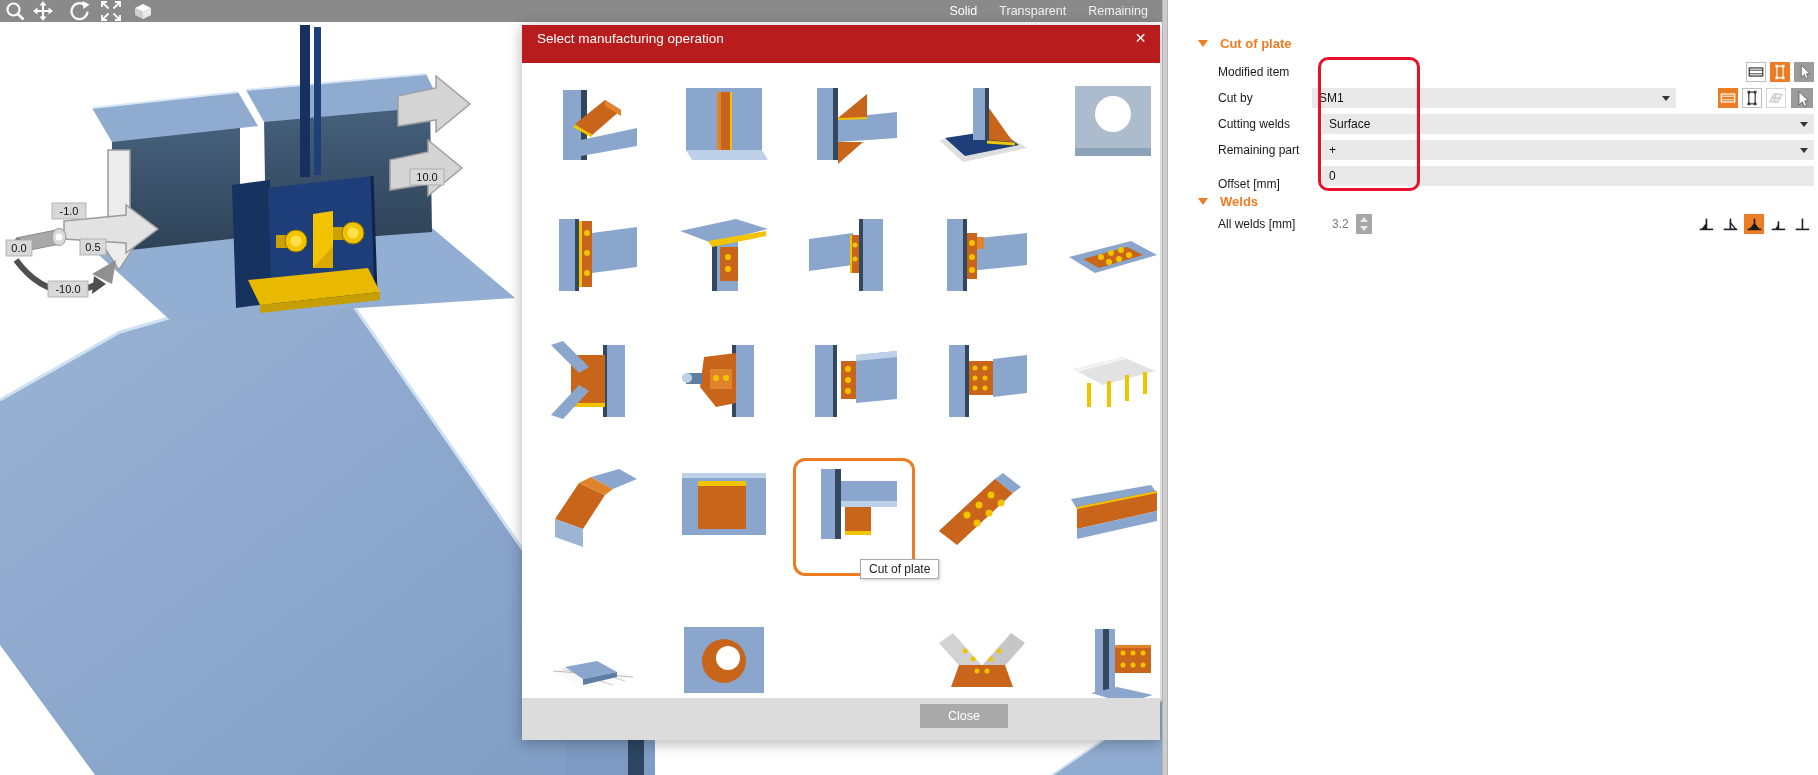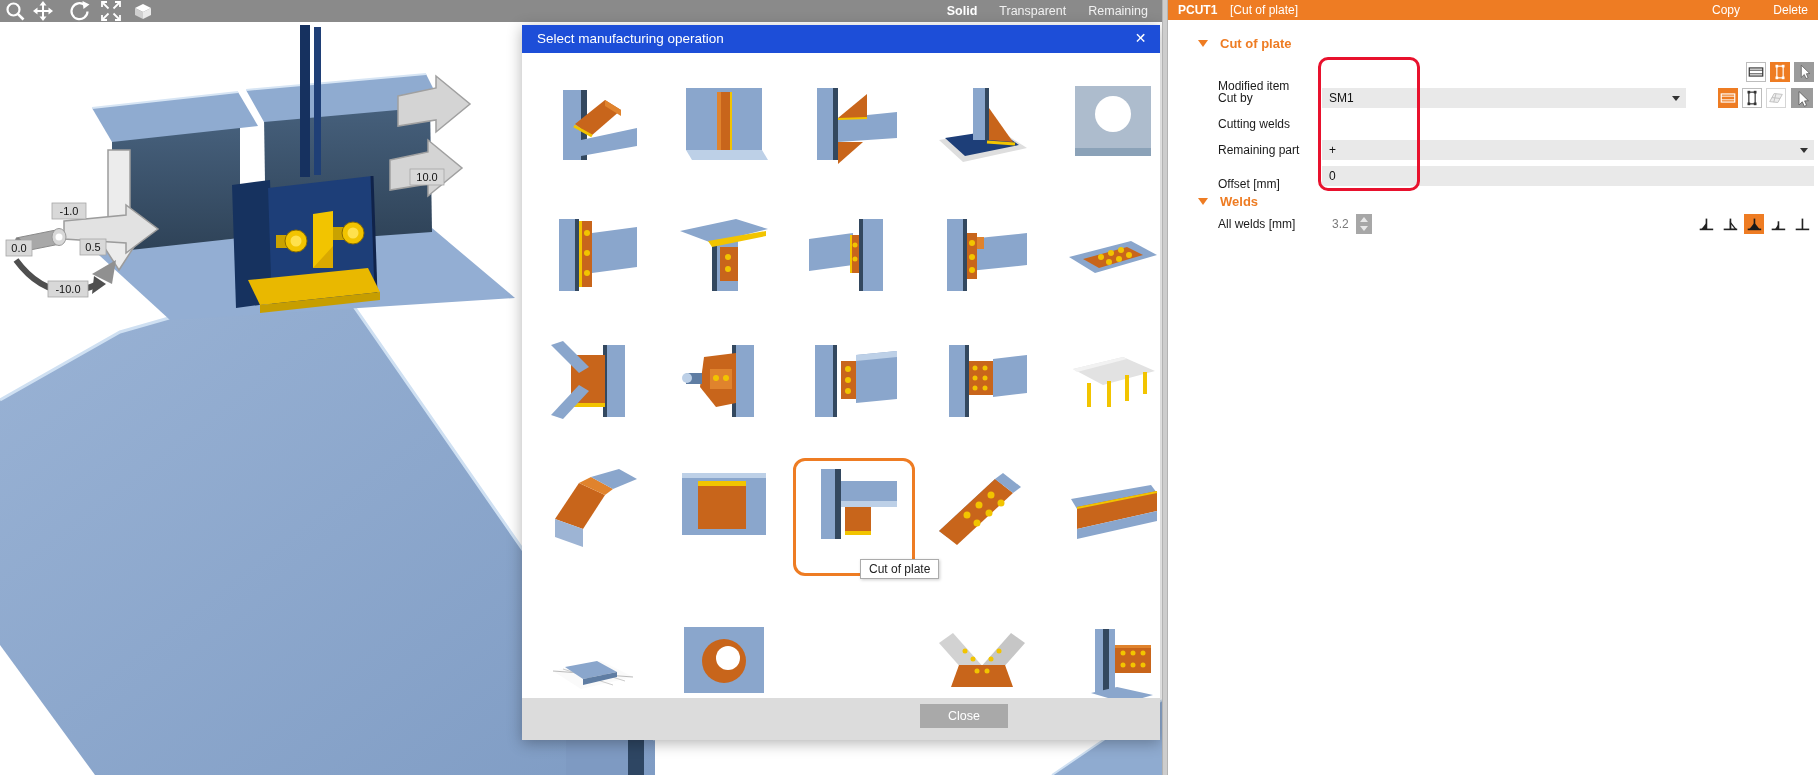--- a/index.html
+++ b/index.html
@@ -4,33 +4,33 @@
 <style>
   html,body{margin:0;padding:0;}
   body{font-family:"Liberation Sans",sans-serif;background:#fff;}
   #stage{position:relative;width:1818px;height:775px;overflow:hidden;background:#fff;}
 
   
   .toolbar{position:absolute;left:0;top:0;width:1162px;height:22px;background:#8A8A8A;}
   .tb-icon{position:absolute;top:0;width:22px;height:22px;cursor:pointer;}
   .modes{position:absolute;right:14px;top:0;height:22px;display:flex;gap:22px;align-items:center;}
   .mode{color:#f1f1f1;font-size:12.5px;cursor:pointer;}
-  .mode.active{color:#fff;font-weight:bold;}
+  .mode.active{color:#fff;font-weight:normal;}
 
   
   .divider{position:absolute;left:1162px;top:0;width:6px;height:775px;background:#CDCDCD;border-left:1px solid #b3b3b3;border-right:1px solid #b3b3b3;box-sizing:border-box;}
 
   
   .viewport{position:absolute;left:0;top:22px;width:1162px;height:753px;background:#fff;}
   .dimlbl rect{fill:#d8d8d8;stroke:#a7a7a7;stroke-width:0.8;}
   .dimlbl text{font-family:"Liberation Sans",sans-serif;font-size:11px;fill:#111;}
 
   
   .dialog{position:absolute;left:522px;top:25px;width:638px;height:715px;background:#fff;box-shadow:0 3px 14px rgba(0,0,0,.30);}
-  .dlg-header{position:absolute;left:0;top:0;width:100%;height:28px;background:#1d4ed8;color:#fff;}
+  .dlg-header{position:absolute;left:0;top:0;width:100%;height:38px;background:#b91c1c;color:#fff;}
   .dlg-title{position:absolute;left:15px;top:0;line-height:27px;font-size:13.5px;}
   .dlg-close{position:absolute;right:10px;top:4px;width:19px;height:19px;color:#fff;font-size:14px;line-height:19px;text-align:center;cursor:pointer;}
   .thumb{position:absolute;width:92px;height:92px;background:#fff;cursor:pointer;}
   .sel-border{position:absolute;left:271px;top:433px;width:122px;height:118px;border:3px solid #EE7C23;border-radius:12px;box-sizing:border-box;pointer-events:none;}
   .tooltip{position:absolute;left:338px;top:534px;background:#fff;border:1px solid #ababab;box-shadow:1px 1px 3px rgba(0,0,0,.2);font-size:12px;color:#222;padding:2px 8px;white-space:nowrap;}
   .dlg-footer{position:absolute;left:0;top:673px;width:100%;height:42px;background:#DCDCDC;}
   .close-btn{position:absolute;left:398px;top:6px;width:88px;height:24px;background:#A9A9A9;color:#fff;font-size:12.5px;border:none;cursor:pointer;font-family:"Liberation Sans",sans-serif;}
 
   
   .panel{position:absolute;left:1168px;top:0;width:650px;height:775px;background:#fff;}
@@ -414,33 +414,27 @@
     <div class="sel-border"></div>
     <div class="tooltip">Cut of plate</div>
     <div class="dlg-footer">
       <button class="close-btn">Close</button>
     </div>
   </div>
 
   <div class="divider"></div>
 
   <div class="panel">
-    <div class="panel-header">
-      <span class="ph-title">PCUT1</span>
-      <span class="ph-sub">[Cut of plate]</span>
-      <span class="ph-copy">Copy</span>
-      <span class="ph-del">Delete</span>
-    </div>
 
     <div class="section" style="top:34px">
       <span class="tri"></span>
       <span class="sect-title">Cut of plate</span>
     </div>
 
-    <div class="plabel" style="top:76px">Modified item</div>
+    <div class="plabel" style="top:62px">Modified item</div>
     <div class="ficon" style="left:578px;top:62px">
       <svg viewBox="0 0 20 20">
           <rect x="2.5" y="5.5" width="15" height="9" fill="none" stroke="#333" stroke-width="1.3"></rect>
           <line x1="2.5" y1="8" x2="17.5" y2="8" stroke="#333" stroke-width="1"></line>
           <line x1="2.5" y1="12" x2="17.5" y2="12" stroke="#333" stroke-width="1"></line>
         </svg>
     </div>
     <div class="ficon sel" style="left:602px;top:62px">
       <svg viewBox="0 0 20 20">
           <rect x="6.5" y="3.5" width="7" height="13" fill="none" stroke="#fff" stroke-width="1.3"></rect>
@@ -450,21 +444,21 @@
           <rect x="12" y="15" width="3" height="3" fill="#fff"></rect>
         </svg>
     </div>
     <div class="ficon gray" style="left:626px;top:62px">
       <svg viewBox="0 0 20 20">
           <polygon points="7,2.5 7,16 10.3,12.8 12.3,17.3 14.6,16.3 12.6,11.9 16.4,11.7" fill="#fff" stroke="#555" stroke-width="0.8"></polygon>
         </svg>
     </div>
 
     <div class="plabel" style="top:88px">Cut by</div>
-    <div class="fld" style="left:154px;top:88px;width:364px">
+    <div class="fld" style="left:144px;top:88px;width:364px">
       <span>SM1</span>
       <span class="caret"></span>
     </div>
     <div class="ficon sel" style="left:550px;top:88px">
       <svg viewBox="0 0 20 20">
           <rect x="2.5" y="5.5" width="15" height="9" fill="none" stroke="#fff" stroke-width="1.3"></rect>
           <line x1="2.5" y1="8" x2="17.5" y2="8" stroke="#fff" stroke-width="1"></line>
           <line x1="2.5" y1="12" x2="17.5" y2="12" stroke="#fff" stroke-width="1"></line>
         </svg>
     </div>
@@ -484,20 +478,24 @@
           <line x1="10" y1="5.3" x2="7.5" y2="14.6" stroke="#bdbdbd"></line>
         </svg>
     </div>
     <div class="ficon gray" style="left:623px;top:88px;width:22px">
       <svg viewBox="0 0 20 20">
           <polygon points="7,2.5 7,16 10.3,12.8 12.3,17.3 14.6,16.3 12.6,11.9 16.4,11.7" fill="#fff" stroke="#555" stroke-width="0.8"></polygon>
         </svg>
     </div>
 
     <div class="plabel" style="top:114px">Cutting welds</div>
+    <div class="fld" style="left:154px;top:114px;width:492px">
+      <span>Surface</span>
+      <span class="caret"></span>
+    </div>
 
     <div class="plabel" style="top:140px">Remaining part</div>
     <div class="fld" style="left:154px;top:140px;width:492px">
       <span>+</span>
       <span class="caret"></span>
     </div>
 
     <div class="plabel" style="top:174px">Offset [mm]</div>
     <div class="fld" style="left:154px;top:166px;width:492px">
       <span>0</span>

